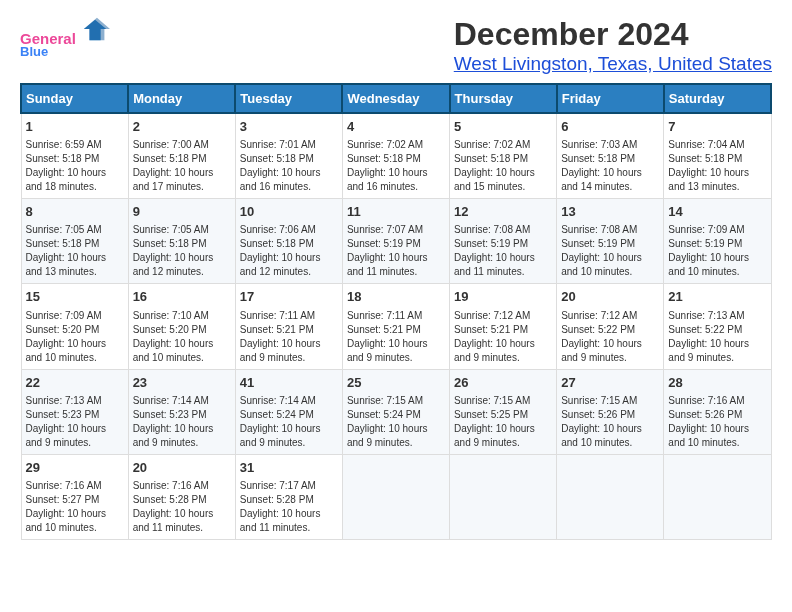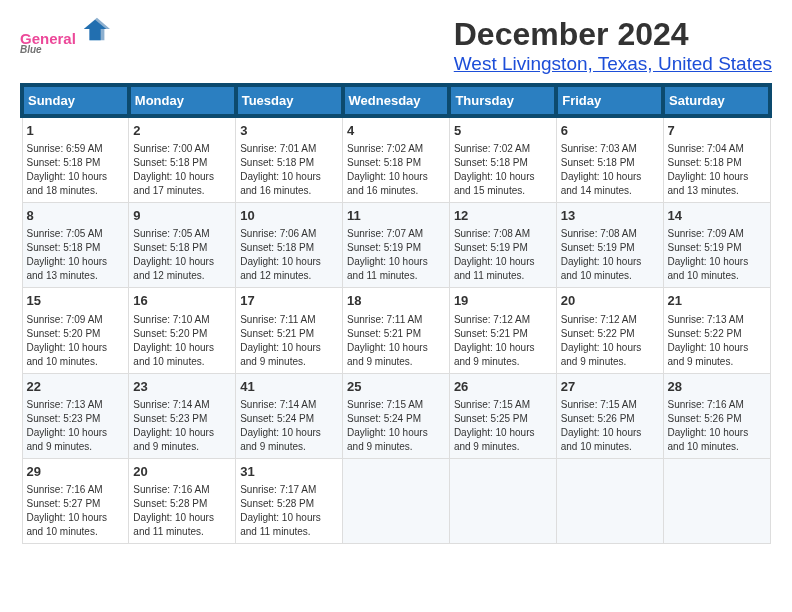--- a/index.html
+++ b/index.html
@@ -53,21 +53,21 @@
       border-collapse: collapse;
       table-layout: fixed;
     }
     thead tr th {
       background-color: #2b7fc1;
       color: #fff;
       font-size: 13px;
       font-weight: bold;
       padding: 6px 4px;
       text-align: left;
-      border: 4px solid #0c4a6e;
+      border: 2px solid #0c4a6e;
     }
     tbody tr td {
       vertical-align: top;
       font-size: 10px;
       color: #333;
       padding: 4px 4px;
       border: 1px solid #ddd;
       line-height: 1.4;
       background: #fff;
     }
@@ -91,21 +91,21 @@
   <div class="logo">
     <div>
       <div class="logo-text">
         <span>General</span>
         <svg class="logo-icon" viewBox="0 0 30 30">
           <polygon points="14,4 26,14 20,14 20,26 8,26 8,14 2,14" fill="#2b7fc1"></polygon>
           <polygon points="14,2 28,13 22,13 22,28 6,28 6,13 0,13" fill="none" stroke="#2b7fc1" stroke-width="0"></polygon>
           <polygon points="16,2 30,14 24,14 24,26 8,26 8,14 2,14 16,2" fill="#1a5fa0" opacity="0.5"></polygon>
         </svg>
       </div>
-      <div class="logo-text" style="color:#737373; font-size:10px; margin-top:-4px;font-style:italic;">Blue</div>
+      <div class="logo-text" style="color:#3b82f6; font-size:13px; margin-top:-4px;">Blue</div>
     </div>
   </div>
   <div class="title-area">
     <div class="main-title">December 2024</div>
     <div class="subtitle">West Livingston, Texas, United States</div>
   </div>
 </div>
 
 <table>
   <thead>

